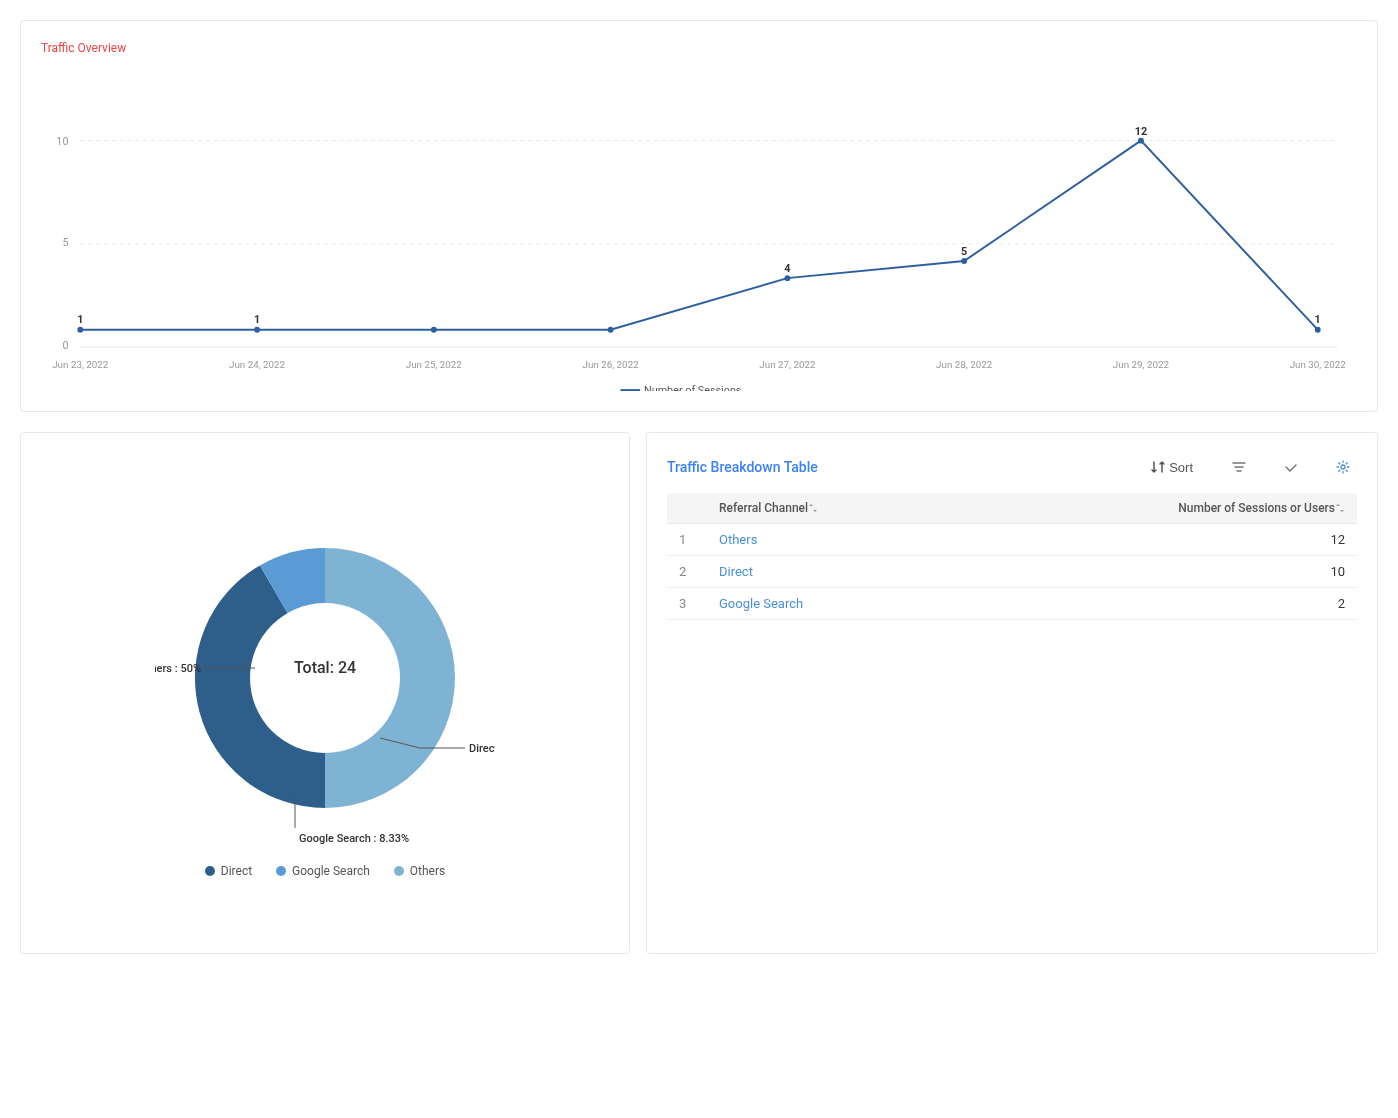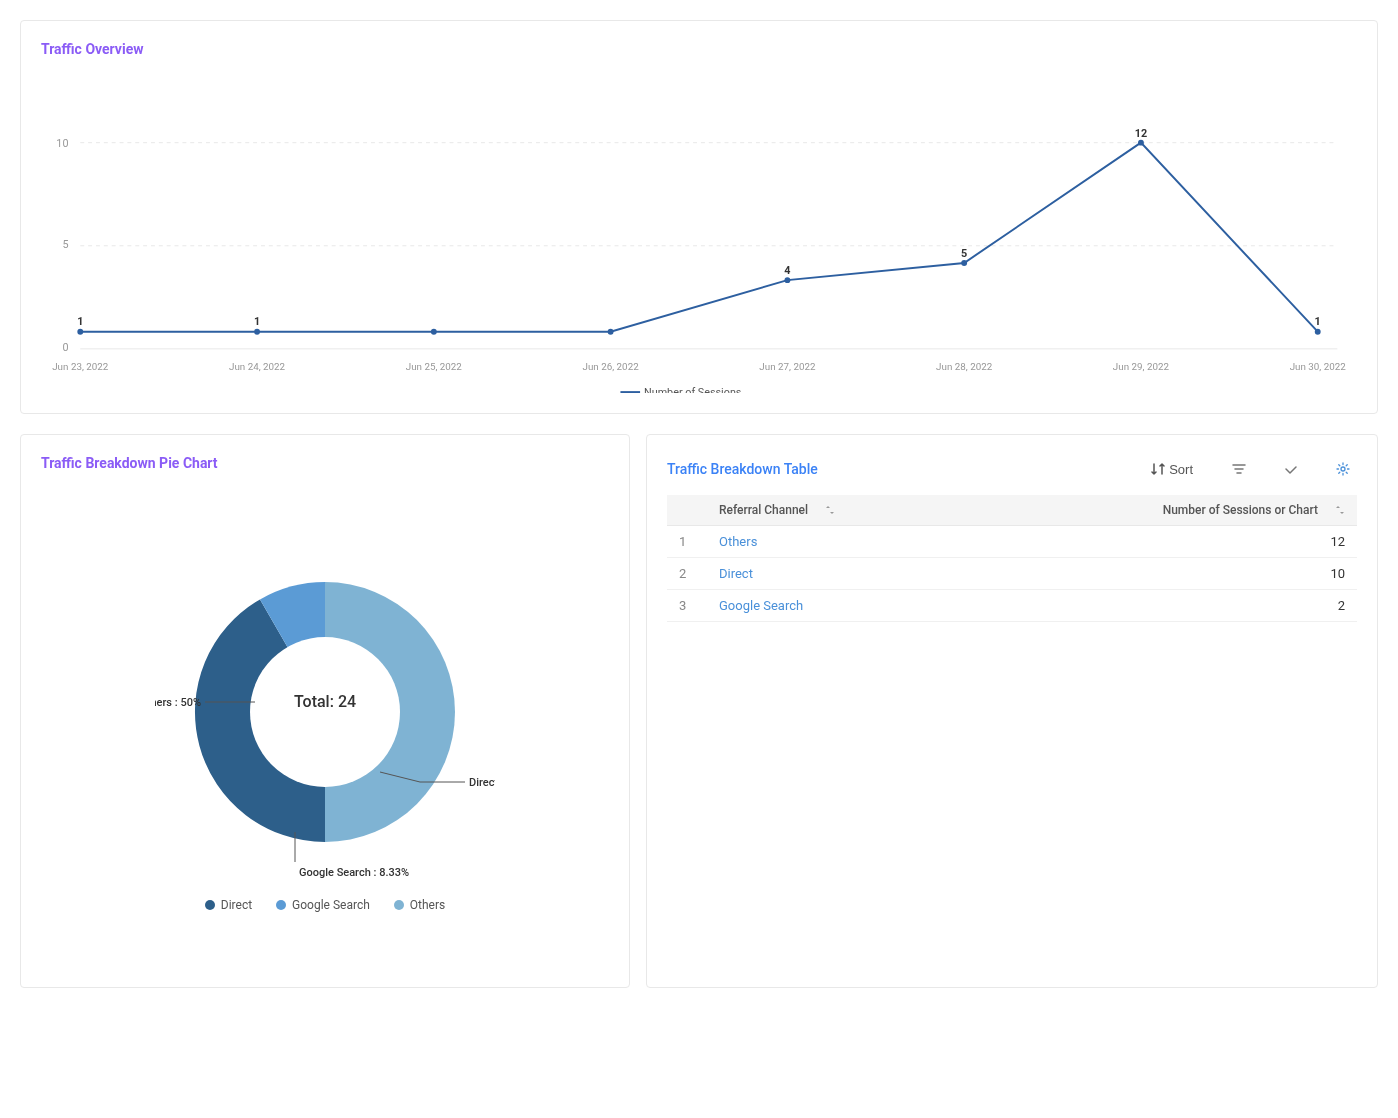--- a/index.html
+++ b/index.html
@@ -2,21 +2,21 @@
 <html><head>
   <meta charset="utf-8">
   <style>
     * { box-sizing: border-box; margin: 0; padding: 0; }
     body { font-family: -apple-system, BlinkMacSystemFont, 'Segoe UI', Roboto, sans-serif; background: #fff; color: #333; font-size: 13px; }
     
     .main-container { padding: 20px; width: 1398px; min-height: 1118px; }
     
     
     .traffic-overview { background: #fff; border: 1px solid #e8e8e8; border-radius: 4px; padding: 20px; margin-bottom: 20px; }
-    .section-title { font-size: 14px; font-weight: 700; color: #8b5cf6; margin-bottom: 16px; }
+    .section-title { font-size: 12px; font-weight: 400; color: #ef4444; margin-bottom: 16px; }
     
     .chart-area { position: relative; width: 100%; height: 320px; }
     .chart-svg { width: 100%; height: 100%; }
     
     
     .bottom-row { display: flex; gap: 16px; }
     .pie-panel { flex: 0 0 610px; background: #fff; border: 1px solid #e8e8e8; border-radius: 4px; padding: 20px; }
     .table-panel { flex: 1; background: #fff; border: 1px solid #e8e8e8; border-radius: 4px; padding: 20px; }
     
     
@@ -34,21 +34,21 @@
     .icon-btn { width: 28px; height: 28px; display: flex; align-items: center; justify-content: center; cursor: pointer; color: #777; border: none; background: none; }
     
     .data-table { width: 100%; border-collapse: collapse; }
     .data-table th { background: #f5f5f5; padding: 8px 12px; text-align: left; font-size: 12px; font-weight: 500; color: #555; border-bottom: 1px solid #e8e8e8; cursor: pointer; }
     .data-table th:last-child { text-align: right; }
     .data-table td { padding: 8px 12px; border-bottom: 1px solid #f0f0f0; font-size: 13px; color: #333; }
     .data-table td:first-child { color: #888; width: 40px; }
     .data-table td:last-child { text-align: right; }
     .data-table td a { color: #4a90d9; text-decoration: none; }
     
-    .th-inner { display: flex; align-items: center; gap: 17px; }
+    .th-inner { display: flex; align-items: center; gap: 0; }
   </style>
 </head>
 <body>
 
 <div class="main-container">
 
   <div class="traffic-overview">
     <div class="section-title">Traffic Overview</div>
     <div class="chart-area">
       <svg class="chart-svg" viewBox="0 0 1340 300" xmlns="http://www.w3.org/2000/svg">
@@ -90,21 +90,20 @@
 
         <line x1="590" y1="312" x2="610" y2="312" stroke="#2d5fa0" stroke-width="2"></line>
         <text x="614" y="316" font-size="11" fill="#555">Number of Sessions</text>
       </svg>
     </div>
   </div>
 
   <div class="bottom-row">
 
     <div class="pie-panel">
-      <div class="section-title">Traffic Breakdown Pie Chart</div>
 
       <div class="pie-container">
         <div style="position:relative; width:340px; height:340px;">
           <svg viewBox="0 0 340 340" width="340" height="340" xmlns="http://www.w3.org/2000/svg">
 
             <path d="M170,170 L170,40 A130,130 0 1,1 170,300 Z" fill="#7fb3d3"></path>
 
             <path d="M170,170 L170,300 A130,130 0 0,1 105,57.4 Z" fill="#2d5f8a"></path>
 
             <path d="M170,170 L105,57.4 A130,130 0 0,1 170,40 Z" fill="#5b9bd5"></path>
@@ -178,21 +177,21 @@
             <th>
               <div class="th-inner">
                 <span>Referral Channel</span>
                 <svg width="10" height="10" viewBox="0 0 10 10" fill="none">
                   <path d="M3 1l-2 2h4zM7 9l2-2H5z" fill="#999"></path>
                 </svg>
               </div>
             </th>
             <th>
               <div class="th-inner" style="justify-content:flex-end;">
-                <span>Number of Sessions or Chart</span>
+                <span>Number of Sessions or Users</span>
                 <svg width="10" height="10" viewBox="0 0 10 10" fill="none">
                   <path d="M3 1l-2 2h4zM7 9l2-2H5z" fill="#999"></path>
                 </svg>
               </div>
             </th>
           </tr>
         </thead>
         <tbody id="table-body">
         <tr>
       <td>1</td>

